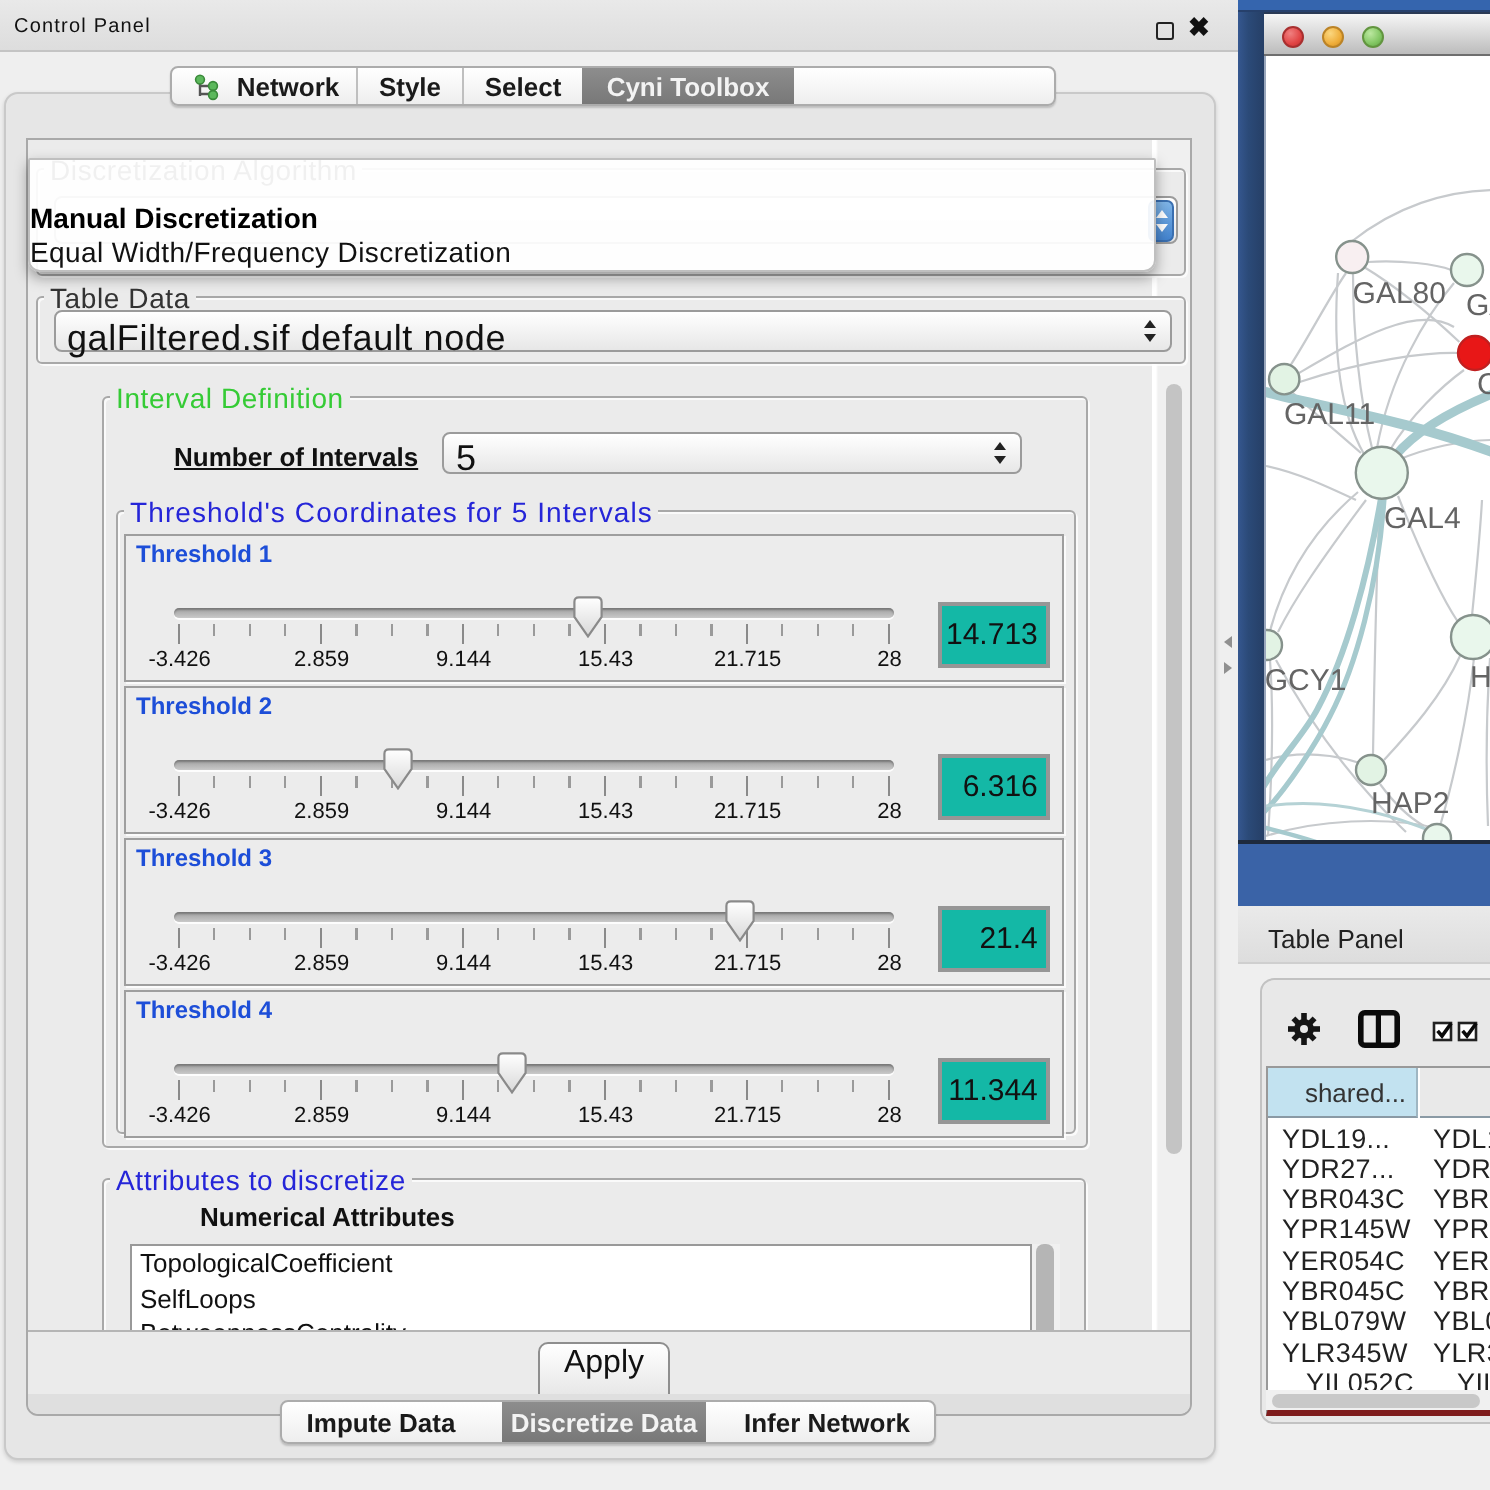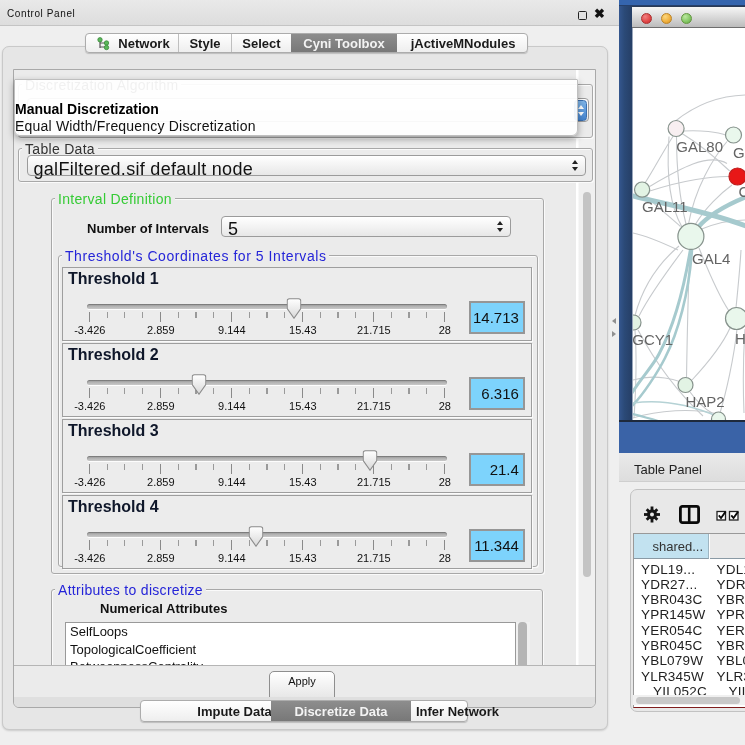--- a/index.html
+++ b/index.html
@@ -12,72 +12,72 @@
 #ic-float{left:578px;top:11px;width:9px;height:9px;border:1.5px solid #222;border-radius:1.5px;}
 #ic-close{left:594px;top:6px;font-size:13px;font-weight:bold;color:#111;}
 #outerpanel{left:2px;top:46px;width:606px;height:684px;background:#E6E6E6;border:1px solid #C9C9C9;border-radius:7px;box-shadow:0 1px 2px rgba(0,0,0,0.15);}
 
 .tabbar{height:20px;background:linear-gradient(#FFFFFF,#EEEEEE);border:1px solid #ACACAC;border-radius:4px;box-shadow:0 1px 1px rgba(0,0,0,0.18);}
 .tabbar .seg{position:absolute;top:0;height:100%;font-size:13px;font-weight:600;color:#1A1A1A;display:flex;align-items:center;justify-content:center;}
 .tabbar .sep{position:absolute;top:0;width:1px;height:100%;background:#BFBFBF;}
 .tabbar .sel{background:linear-gradient(#8D8D8D,#787878);color:#F3F3F3;}
 #toptabs{left:85px;top:33px;width:443px;}
 #bottabs{left:140px;top:700px;width:328px;height:22px;}
-#bottabs .seg{font-size:13px;margin-left:44px;}
+#bottabs .seg{font-size:13px;}
 
 #midpanel{left:13px;top:69px;width:583px;height:639px;background:#EBEBEB;border:1px solid #A9A9A9;border-radius:0 0 6px 6px;overflow:hidden;}
 #viewport{left:0;top:0;width:581px;height:596px;overflow:hidden;border-bottom:1px solid #B5B5B5;background:#EBEBEB;}
 
 #vtrack{left:561.5px;top:0px;width:19.5px;height:596px;background:linear-gradient(90deg,#FFFFFF 0px,#FFFFFF 2px,#F0F0F0 3px,#F0F0F0 100%);}
 #vthumb{left:569px;top:122px;width:8px;height:385px;background:#C4C4C4;border-radius:4px;}
 
 .grp{border:1px solid #A8A8A8;border-radius:3px;background:#EBEBEB;box-shadow:1px 1px 0 rgba(255,255,255,0.75), inset 1px 1px 0 rgba(255,255,255,0.75);}
 .gt{position:absolute;top:-8px;left:3px;background:#EBEBEB;padding:0 3px;font-size:14px;letter-spacing:0.3px;line-height:16px;color:#333;white-space:nowrap;}
 
 .combo{height:21px;border:1px solid #9B9B9B;border-radius:4px;background:linear-gradient(#FFFFFF,#E7E7E7);box-shadow:inset 0 1px 0 #fff;}
 .combo .cv{position:absolute;left:6px;top:2.5px;font-size:18px;letter-spacing:0.3px;color:#111;}
 .arr{position:absolute;width:0;height:0;border-left:3.5px solid transparent;border-right:3.5px solid transparent;}
 .au{border-bottom:4.5px solid #222;}
 .ad{border-top:4.5px solid #222;}
 
 .thp{left:48px;width:470px;height:74px;border:1px solid #9E9E9E;background:#ECECEC;box-shadow:1px 1px 0 rgba(255,255,255,0.8);}
-.thp .tt{position:absolute;left:5px;top:1.5px;font-size:16px;font-weight:bold;color:#0f172a;}
+.thp .tt{position:absolute;left:5px;top:1.5px;font-size:12px;font-weight:bold;color:#1d4ed8;}
 .track{position:absolute;left:24px;width:360px;height:5px;top:35.5px;border-radius:2.5px;background:linear-gradient(#9E9E9E,#C9C9C9);box-shadow:0 1px 0 rgba(255,255,255,0.9), inset 0 1px 1px rgba(0,0,0,0.25);}
 .ticks-min{position:absolute;left:26.3px;width:356px;height:5.5px;top:44px;background:repeating-linear-gradient(90deg,#9A9A9A 0,#9A9A9A 1px,transparent 1px,transparent 17.75px);}
 .ticks-maj{position:absolute;left:26.3px;width:356px;height:10px;top:44px;background:repeating-linear-gradient(90deg,#8A8A8A 0,#8A8A8A 1px,transparent 1px,transparent 71px);}
 .tl{position:absolute;top:55.5px;font-size:11px;color:#111;transform:translateX(-50%);}
 .thumb{position:absolute;top:30px;width:15px;height:21px;transform:translateX(-50%);}
-.vbox{position:absolute;left:406.4px;top:33px;width:56px;height:33px;background:#7dd3fc;border:2px solid #969696;}
+.vbox{position:absolute;left:406.4px;top:33px;width:56px;height:33px;background:#14b8a6;border:2px solid #969696;}
 .vbox span{position:absolute;right:4.5px;top:5.5px;font-size:15px;color:#111;}
 
 #numlist{left:51px;top:552px;width:451px;height:60px;background:#fff;border:1px solid #999;}
 #numlist div{position:relative;margin-left:4px;font-size:13px;color:#111;line-height:17.5px;}
 #listsb{left:502px;top:552px;width:14px;height:60px;background:#F0F0F0;}
 #listthumb{left:504px;top:552px;width:9px;height:60px;background:#B5B5B5;border-radius:4px 4px 0 0;}
 
-#applybtn{left:255px;top:601px;width:66px;height:38px;border:1px solid #8E8E8E;border-radius:5px;background:linear-gradient(#FFFFFF,#DDDDDD);font-size:11px;color:#111;text-align:center;line-height:19px;}
+#applybtn{left:255px;top:601px;width:66px;height:38px;border:1px solid #8E8E8E;border-radius:5px;background:linear-gradient(#FFFFFF,#DDDDDD);font-size:16px;color:#111;text-align:center;line-height:19px;}
 #bandbot{left:0px;top:627px;width:581px;height:11px;background:#DFDFDF;border-radius:0 0 5px 5px;}
 
 #popup{left:14px;top:79px;width:564px;height:56.5px;background:rgba(255,255,255,0.93);border:1px solid #BFBFBF;border-radius:1px 1px 6px 6px;box-shadow:0 3px 7px rgba(0,0,0,0.35);}
 #popup .p0{position:absolute;left:50%;transform:translateX(-50%);top:6.5px;font-size:14px;color:#9A9A9A;white-space:nowrap;}
 #popup .p1{position:absolute;left:0;top:21px;font-size:14px;font-weight:bold;color:#000;white-space:nowrap;}
 #popup .p2{position:absolute;left:0;top:37.5px;font-size:14px;letter-spacing:0.2px;color:#111;white-space:nowrap;}
 
 #mdi{left:619px;top:0;width:126px;height:453px;background:#3A63A7;}
 #mdi-top{left:619px;top:0;width:126px;height:6px;background:#3565AE;border-bottom:1px solid #26406B;}
 #mdi-left{left:619px;top:6px;width:13px;height:414px;background:linear-gradient(90deg,#35578F 0%,#2B4A78 40%,#263F66 100%);}
 #nwtitle{left:632px;top:6px;width:113px;height:22px;background:linear-gradient(#F6F6F6,#BCBCBC);border-bottom:1px solid #6E6E6E;border-top:1px solid #2A3A55;}
 .tl-btn{position:absolute;top:6px;width:11px;height:11px;border-radius:50%;}
 #nwcanvas{left:632px;top:28px;width:113px;height:392px;background:#fff;border-left:1px solid #9AA7BC;overflow:hidden;}
 #nwbot{left:619px;top:420px;width:126px;height:2px;background:#1E2A3C;}
 
 #tpband{left:619px;top:453px;width:126px;height:29px;background:linear-gradient(#EAEAEA,#DDDDDD);border-bottom:1px solid #CFCFCF;}
 #tpband span{position:absolute;left:15px;top:9px;font-size:13px;color:#222;}
 #tpanel{left:630px;top:489px;width:130px;height:223px;background:#E8E8E8;border:1px solid #C2C2C2;border-radius:7px;}
-#tbl{left:633px;top:533px;width:112px;height:175px;border-left:1px solid #999;border-top:1px solid #999;border-bottom:1px solid #7f1d1d;background:#fff;overflow:hidden;}
+#tbl{left:633px;top:533px;width:112px;height:175px;border-left:1px solid #999;border-top:1px solid #999;border-bottom:4px solid #7f1d1d;background:#fff;overflow:hidden;}
 #th1{left:0;top:0;width:74.5px;height:25px;background:#C2E2F0;border-right:1px solid #9FB6C2;border-bottom:1px solid #8A9AA5;font-size:13px;color:#333;text-align:center;line-height:25px;padding-left:14px;}
 #th2{left:75.5px;top:0;width:37px;height:25px;background:#E9E9E9;border-bottom:1px solid #8A9AA5;font-size:13px;color:#333;}
 .trow{position:absolute;left:0;width:112px;height:15.3px;font-size:13.5px;letter-spacing:0.2px;color:#222;}
 .trow b{position:absolute;left:7px;font-weight:normal;}
 .trow i{position:absolute;left:82.5px;font-style:normal;}
 #hsb{left:633px;top:695px;width:112px;height:10px;background:#F0F0F0;}
 #hsthumb{left:636px;top:696.5px;width:104px;height:7px;background:#C8C8C8;border-radius:3.5px;}
 .icon{position:absolute;}
 </style>
 </head>
@@ -111,21 +111,21 @@
         </div>
       <div class="combo" style="left:12.5px;top:85px;width:559px;">
         <span class="cv">galFiltered.sif default node</span>
         <div class="arr au" style="right:7px;top:4px;"></div>
         <div class="arr ad" style="right:7px;top:11px;"></div>
       </div>
 
       <div class="grp" style="left:37px;top:128px;width:493px;height:376px;">
           <span class="gt" style="color:#35CB35;">Interval Definition</span>
         </div>
-      <div style="left:73px;top:151px;font-size:13px;font-weight:bold;color:#111;">Number of Intervals</div>
+      <div style="left:73px;top:151px;font-size:13px;font-weight:bold;color:#111;text-decoration:underline;">Number of Intervals</div>
       <div class="combo" style="left:207px;top:145.5px;width:290px;">
         <span class="cv">5</span>
         <div class="arr au" style="right:7px;top:4px;"></div>
         <div class="arr ad" style="right:7px;top:11px;"></div>
       </div>
       <div class="grp" style="left:44px;top:185px;width:480px;height:312px;">
           <span class="gt" style="color:#2525D8;letter-spacing:0.55px;">Threshold's Coordinates for 5 Intervals</span>
         </div>
 
       <div class="thp" style="top:197px;">
@@ -205,22 +205,22 @@
         <div class="vbox">
             <span>11.344</span>
           </div>
       </div>
 
       <div class="grp" style="left:37px;top:518.5px;width:492px;height:120px;">
           <span class="gt" style="color:#2525D8;">Attributes to discretize</span>
         </div>
       <div style="left:42px;top:530.5px;font-size:13px;font-weight:bold;color:#111;padding-left:44px;">Numerical Attributes</div>
       <div id="numlist">
+          <div>TopologicalCoefficient</div>
           <div>SelfLoops</div>
-          <div>TopologicalCoefficient</div>
           <div>BetweennessCentrality</div>
         </div>
       <div id="listsb"></div>
         <div id="listthumb"></div>
     </div>
     <div id="applybtn">Apply</div>
     <div id="bandbot"></div>
   </div>
 
   <div id="popup">
@@ -236,26 +236,25 @@
           <circle cx="9.5" cy="6" r="2.2" fill="#5CB85C" stroke="#3A8A3A" stroke-width="0.8"></circle>
           <circle cx="9.5" cy="10.5" r="2.2" fill="#5CB85C" stroke="#3A8A3A" stroke-width="0.8"></circle>
         </svg>
         <span style="margin-left:24px;">Network</span>
       </div>
     <div class="sep" style="left:92px;"></div>
     <div class="seg" style="left:93px;width:52px;">Style</div>
     <div class="sep" style="left:145px;"></div>
     <div class="seg" style="left:146px;width:59px;">Select</div>
     <div class="seg sel" style="left:205px;width:106px;">Cyni Toolbox</div>
-    <div class="seg" style="left:311px;width:132px;border-radius:0 4px 4px 0;">jActiveMNodules</div>
   </div>
 
   <div class="tabbar" id="bottabs">
     <div class="seg" style="left:0;width:99px;">Impute Data</div>
-    <div class="seg sel" style="left:86px;width:140px;">Discretize Data</div>
+    <div class="seg sel" style="left:110px;width:102px;">Discretize Data</div>
     <div class="seg" style="left:217px;width:111px;">Infer Network</div>
   </div>
 
   <div id="mdi"></div>
   <div style="left:612px;top:318px;width:0;height:0;border-top:3px solid transparent;border-bottom:3px solid transparent;border-right:4px solid #909090;"></div>
   <div style="left:612px;top:331px;width:0;height:0;border-top:3px solid transparent;border-bottom:3px solid transparent;border-left:4px solid #909090;"></div>
   <div id="mdi-top"></div>
   <div id="mdi-left"></div>
   <div id="nwtitle">
     <div class="tl-btn" style="left:9px;background:radial-gradient(circle at 35% 30%,#F08080,#E14545 60%,#C03030);border:1px solid #A82F2F;"></div>

